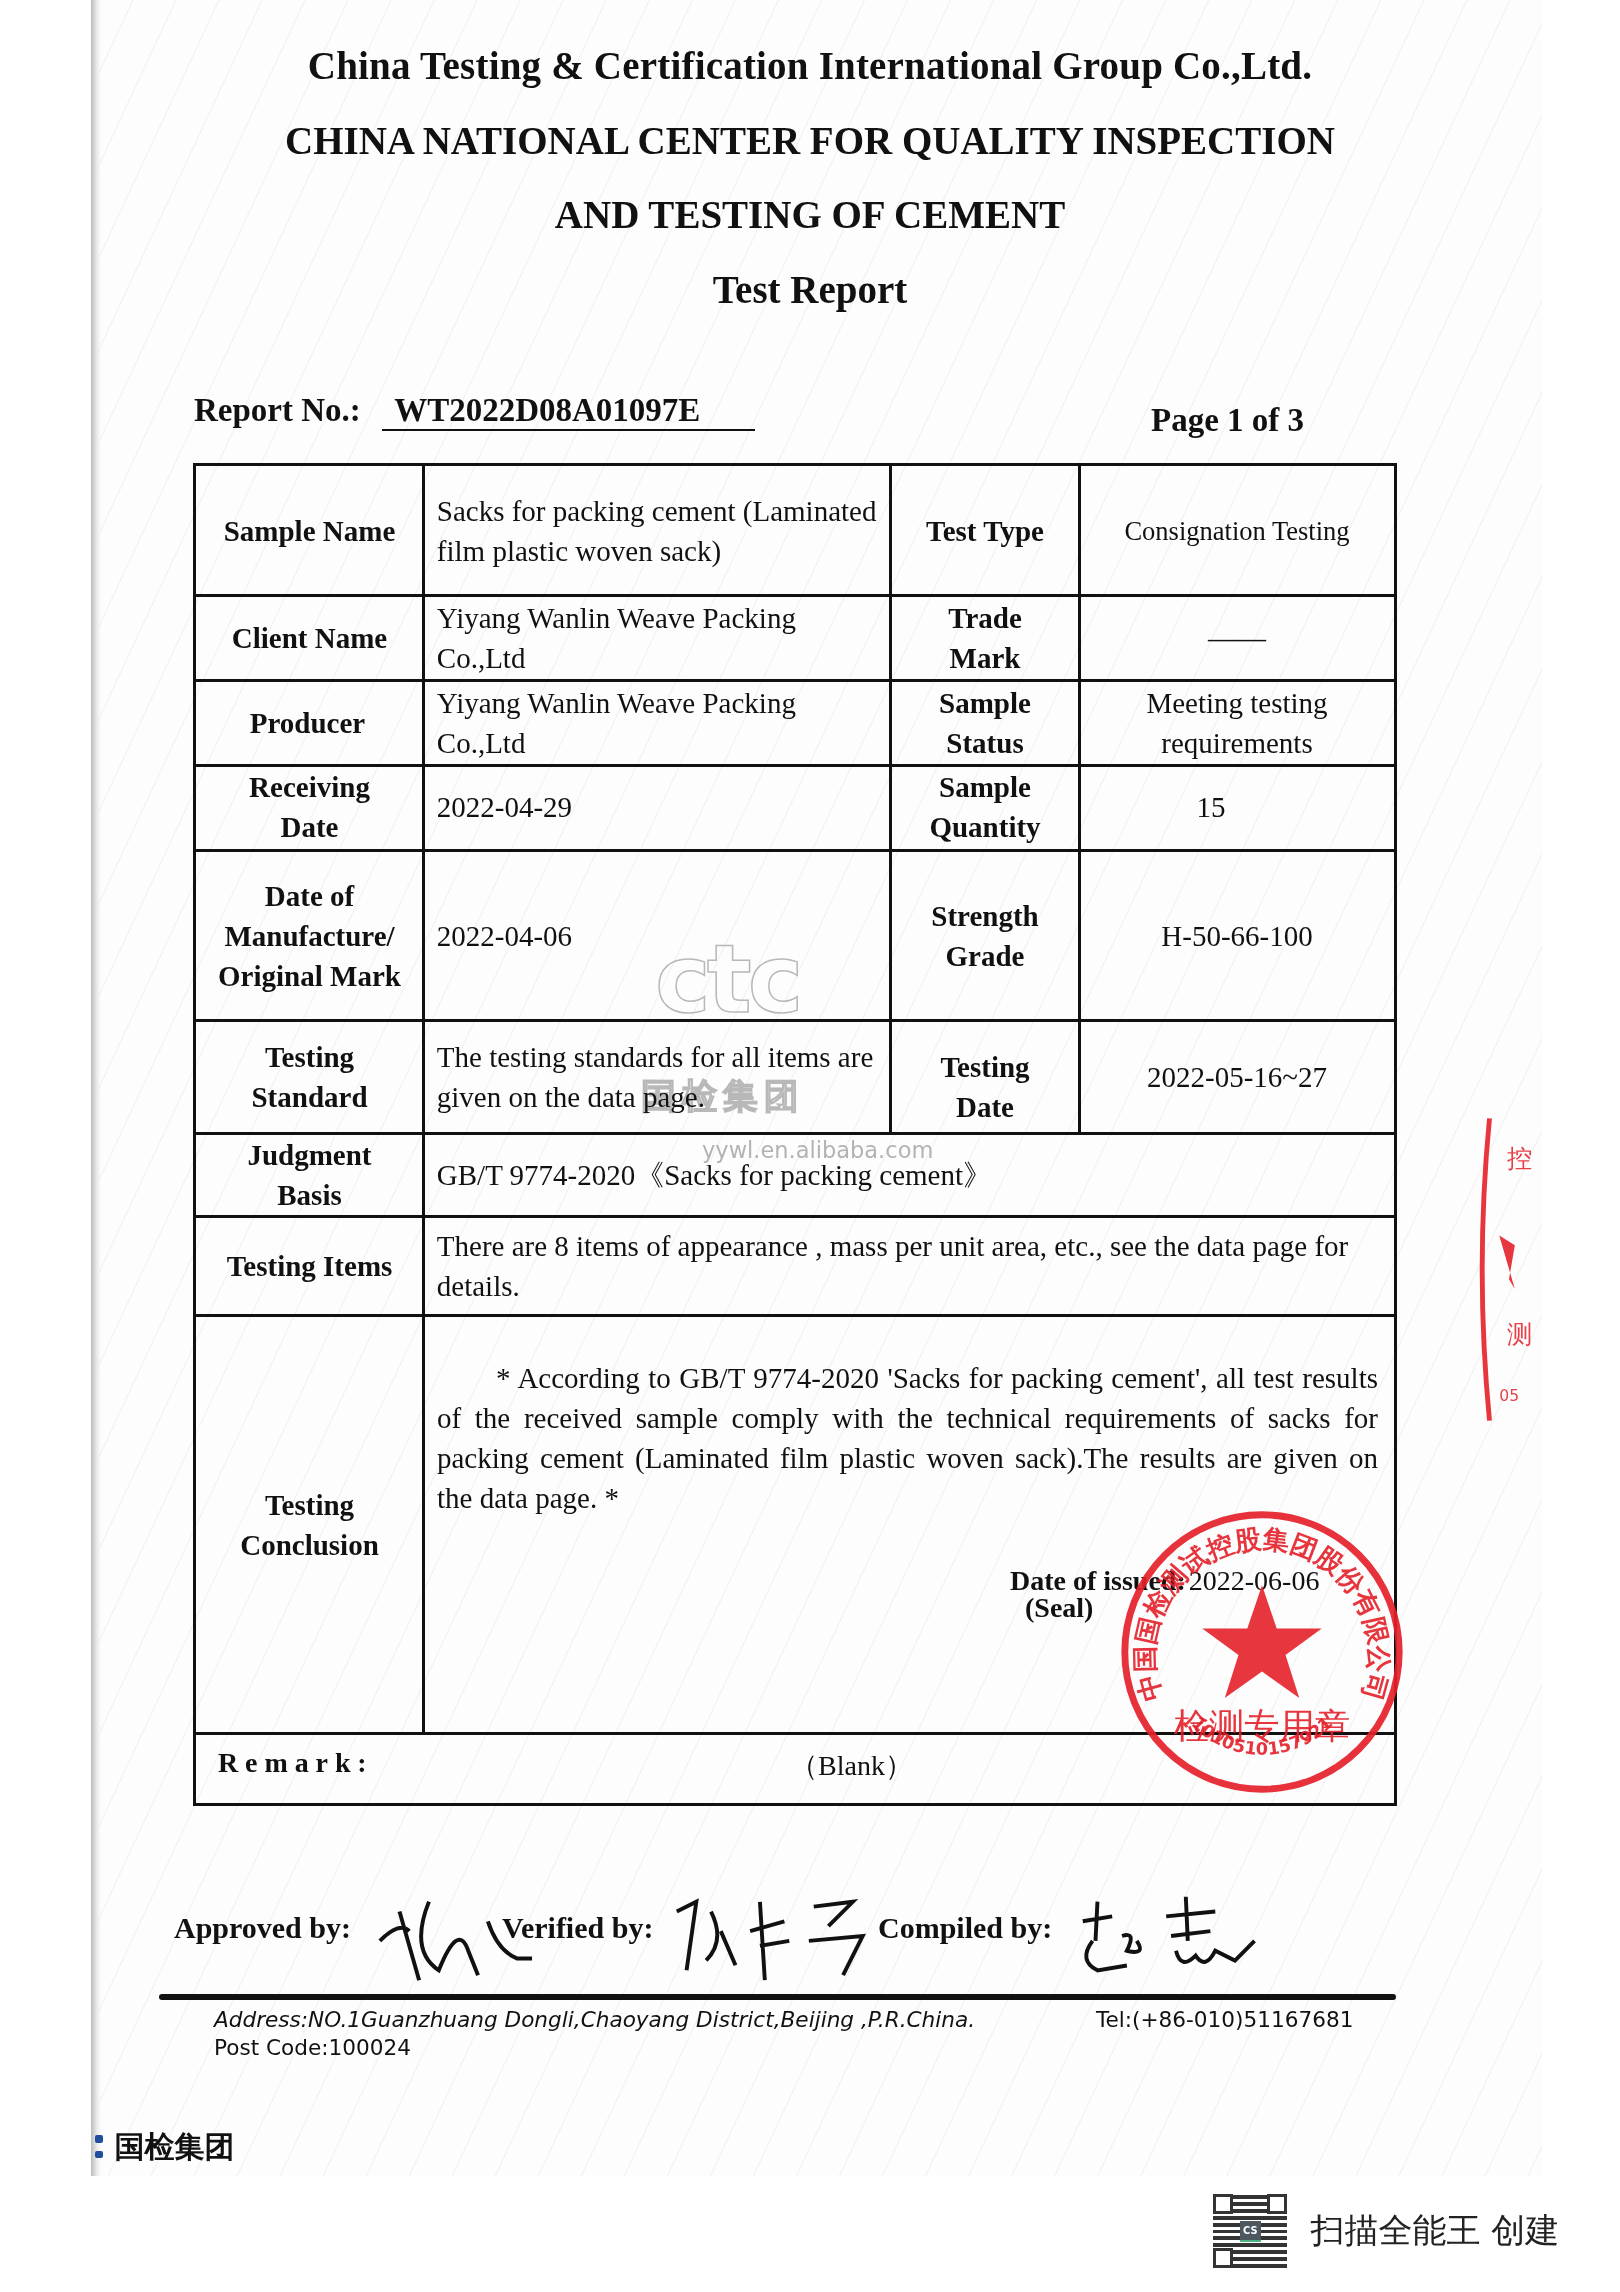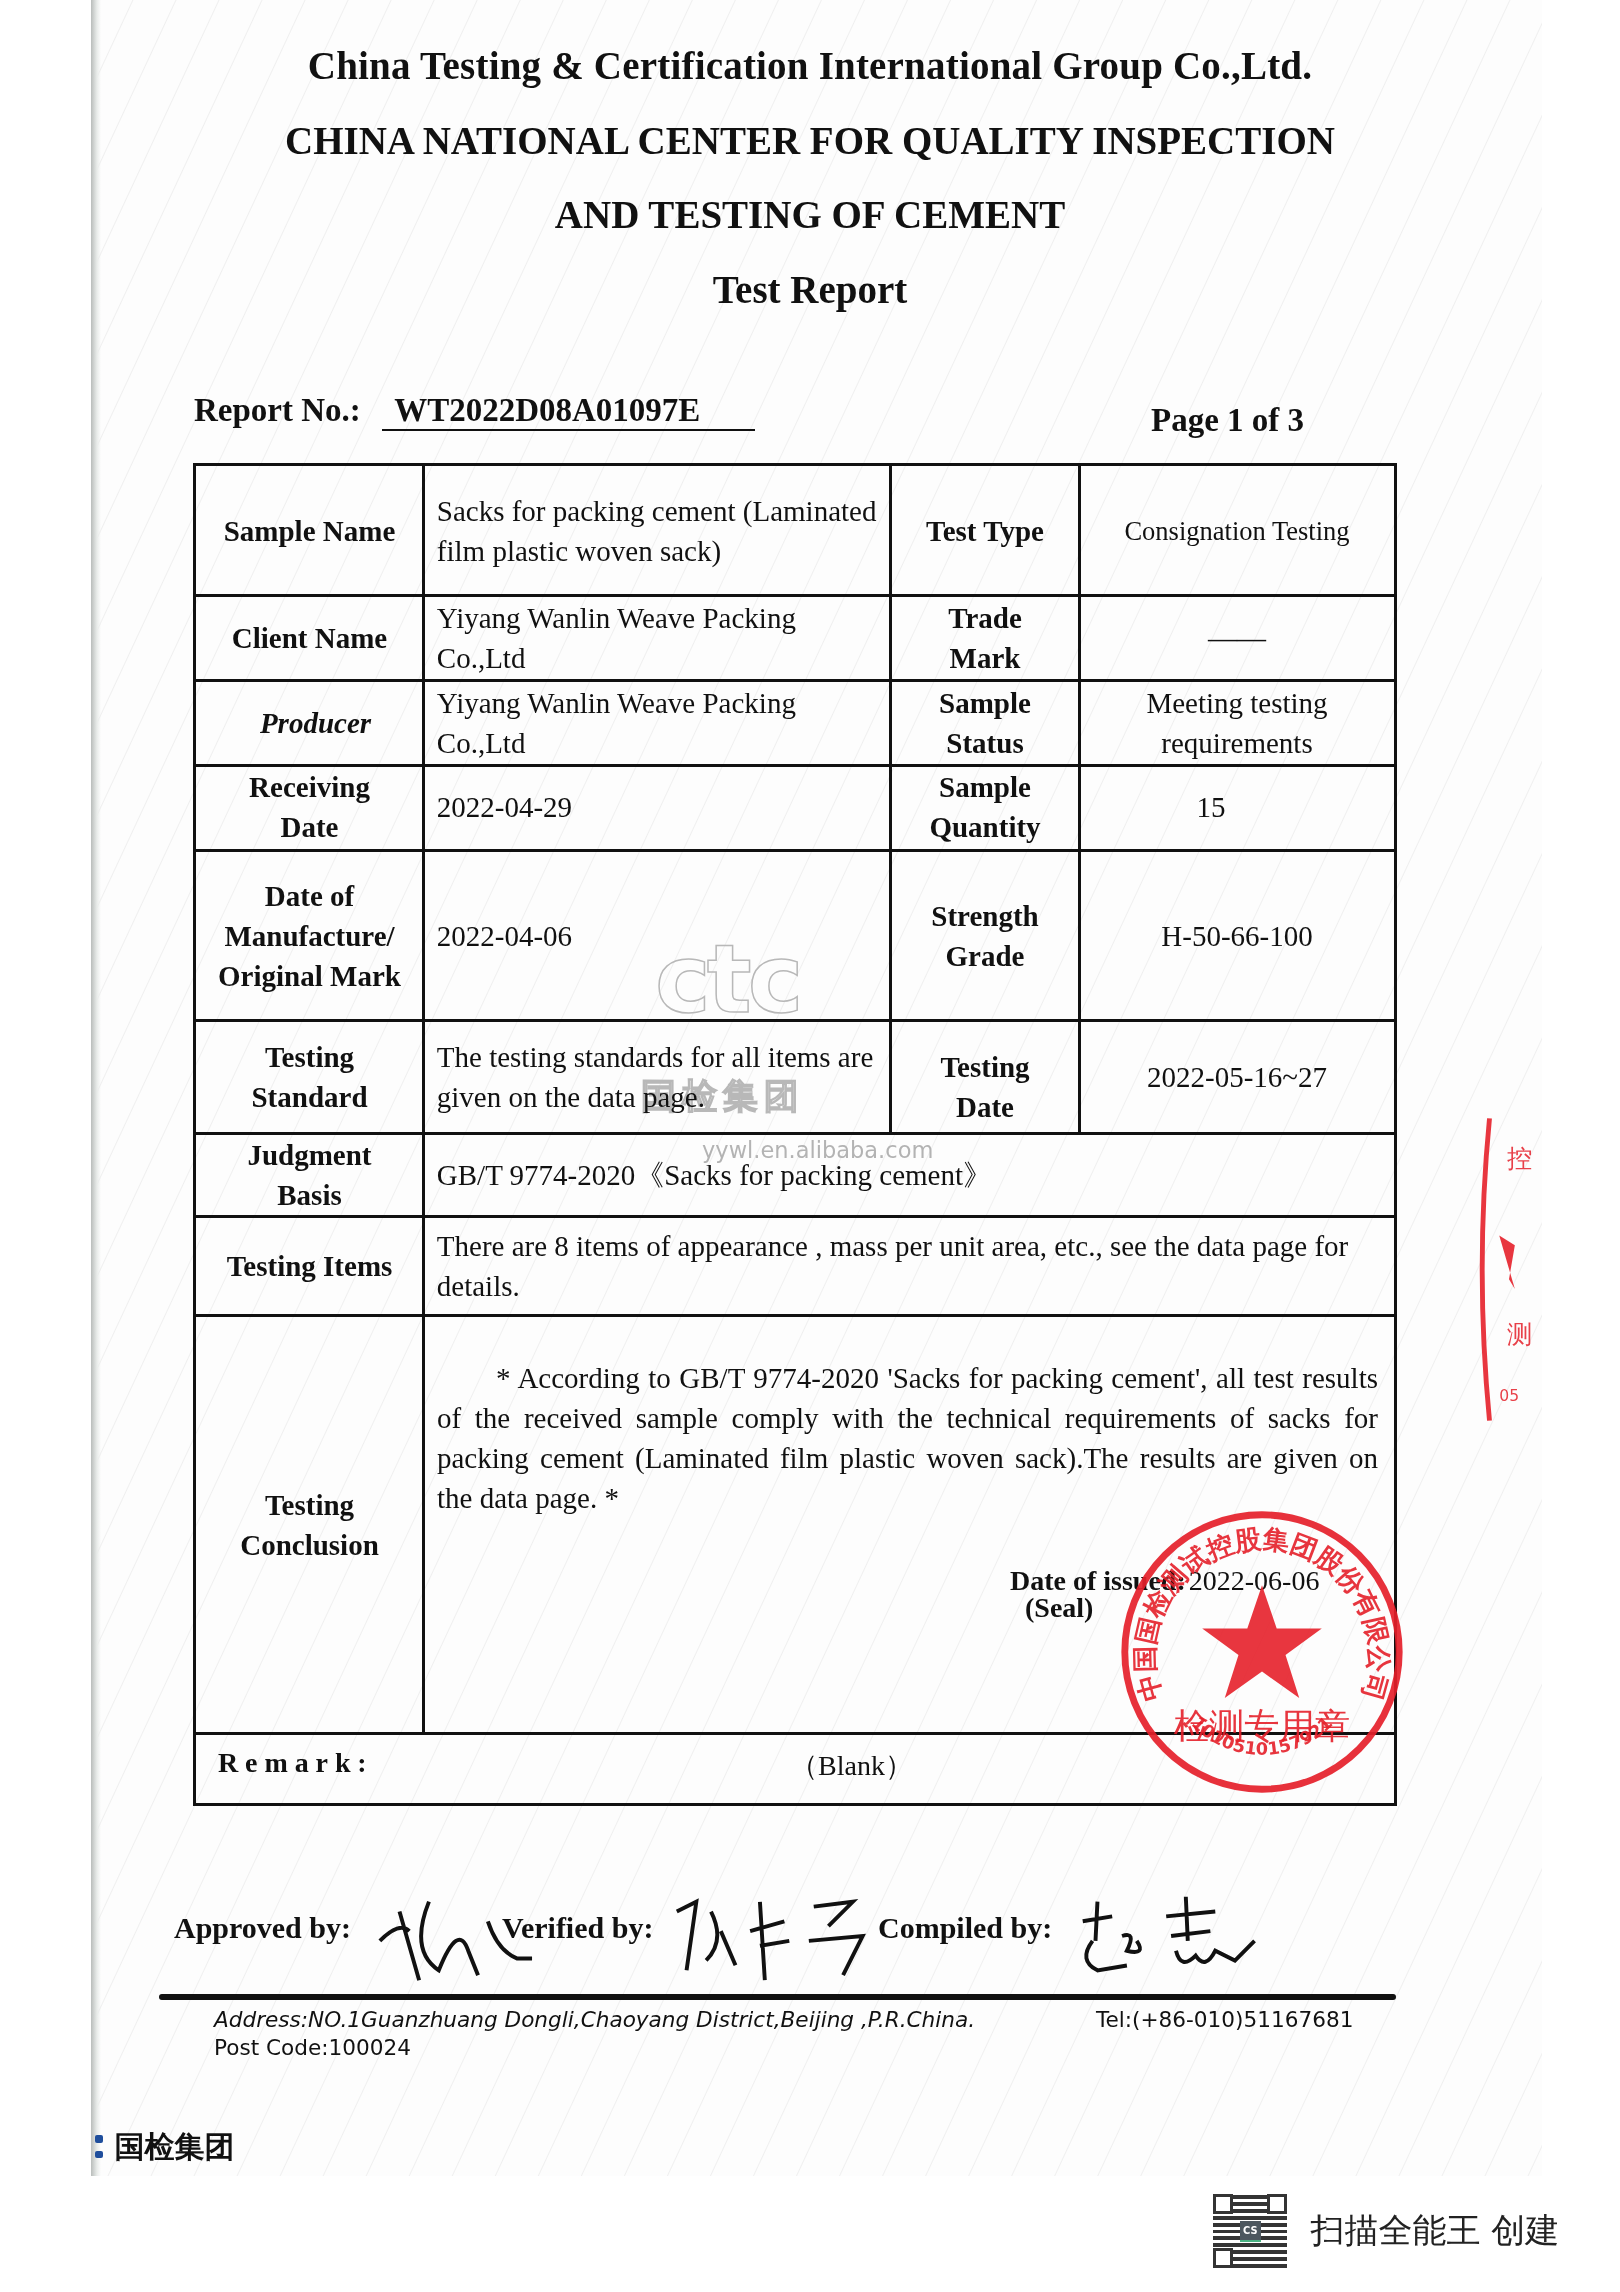--- a/index.html
+++ b/index.html
@@ -109,21 +109,21 @@
 <div class="cell lbl" style="left:197px;top:467px;width:225px;height:127px;">Sample Name</div>
 <div class="cell val" style="left:425px;top:467px;width:464px;height:127px;">Sacks for packing cement (Laminated film plastic woven sack)</div>
 <div class="cell lbl" style="left:892px;top:467px;width:186px;height:127px;">Test Type</div>
 <div class="cell ctr" style="left:1081px;top:467px;width:312px;height:127px;font-size:26.5px;">Consignation Testing</div>
 
 <div class="cell lbl" style="left:197px;top:597px;width:225px;height:82px;">Client Name</div>
 <div class="cell val" style="left:425px;top:597px;width:464px;height:82px;">Yiyang Wanlin Weave Packing Co.,Ltd</div>
 <div class="cell lbl" style="left:892px;top:597px;width:186px;height:82px;padding:0 39px;">Trade Mark</div>
 <div class="cell ctr" style="left:1081px;top:597px;width:312px;height:82px;">——</div>
 
-<div class="cell lbl" style="left:189px;top:682px;width:253px;height:81px;font-style:italic;">Producer</div>
+<div class="cell lbl" style="left:181px;top:682px;width:253px;height:81px;">Producer</div>
 <div class="cell val" style="left:425px;top:682px;width:464px;height:81px;">Yiyang Wanlin Weave Packing Co.,Ltd</div>
 <div class="cell lbl" style="left:892px;top:682px;width:186px;height:81px;padding:0 39px;">Sample Status</div>
 <div class="cell ctr" style="left:1081px;top:682px;width:312px;height:81px;padding:0 39px;">Meeting testing requirements</div>
 
 <div class="cell lbl" style="left:197px;top:766px;width:225px;height:82px;padding:0 49px;">Receiving Date</div>
 <div class="cell val" style="left:425px;top:766px;width:464px;height:82px;">2022-04-29</div>
 <div class="cell lbl" style="left:892px;top:766px;width:186px;height:82px;padding:0 29px;">Sample Quantity</div>
 <div class="cell ctr" style="left:1081px;top:766px;width:260px;height:82px;">15</div>
 
 <div class="cell lbl" style="left:197px;top:852px;width:225px;height:168px;padding:0 19.6px;">Date of Manufacture/ Original Mark</div>

